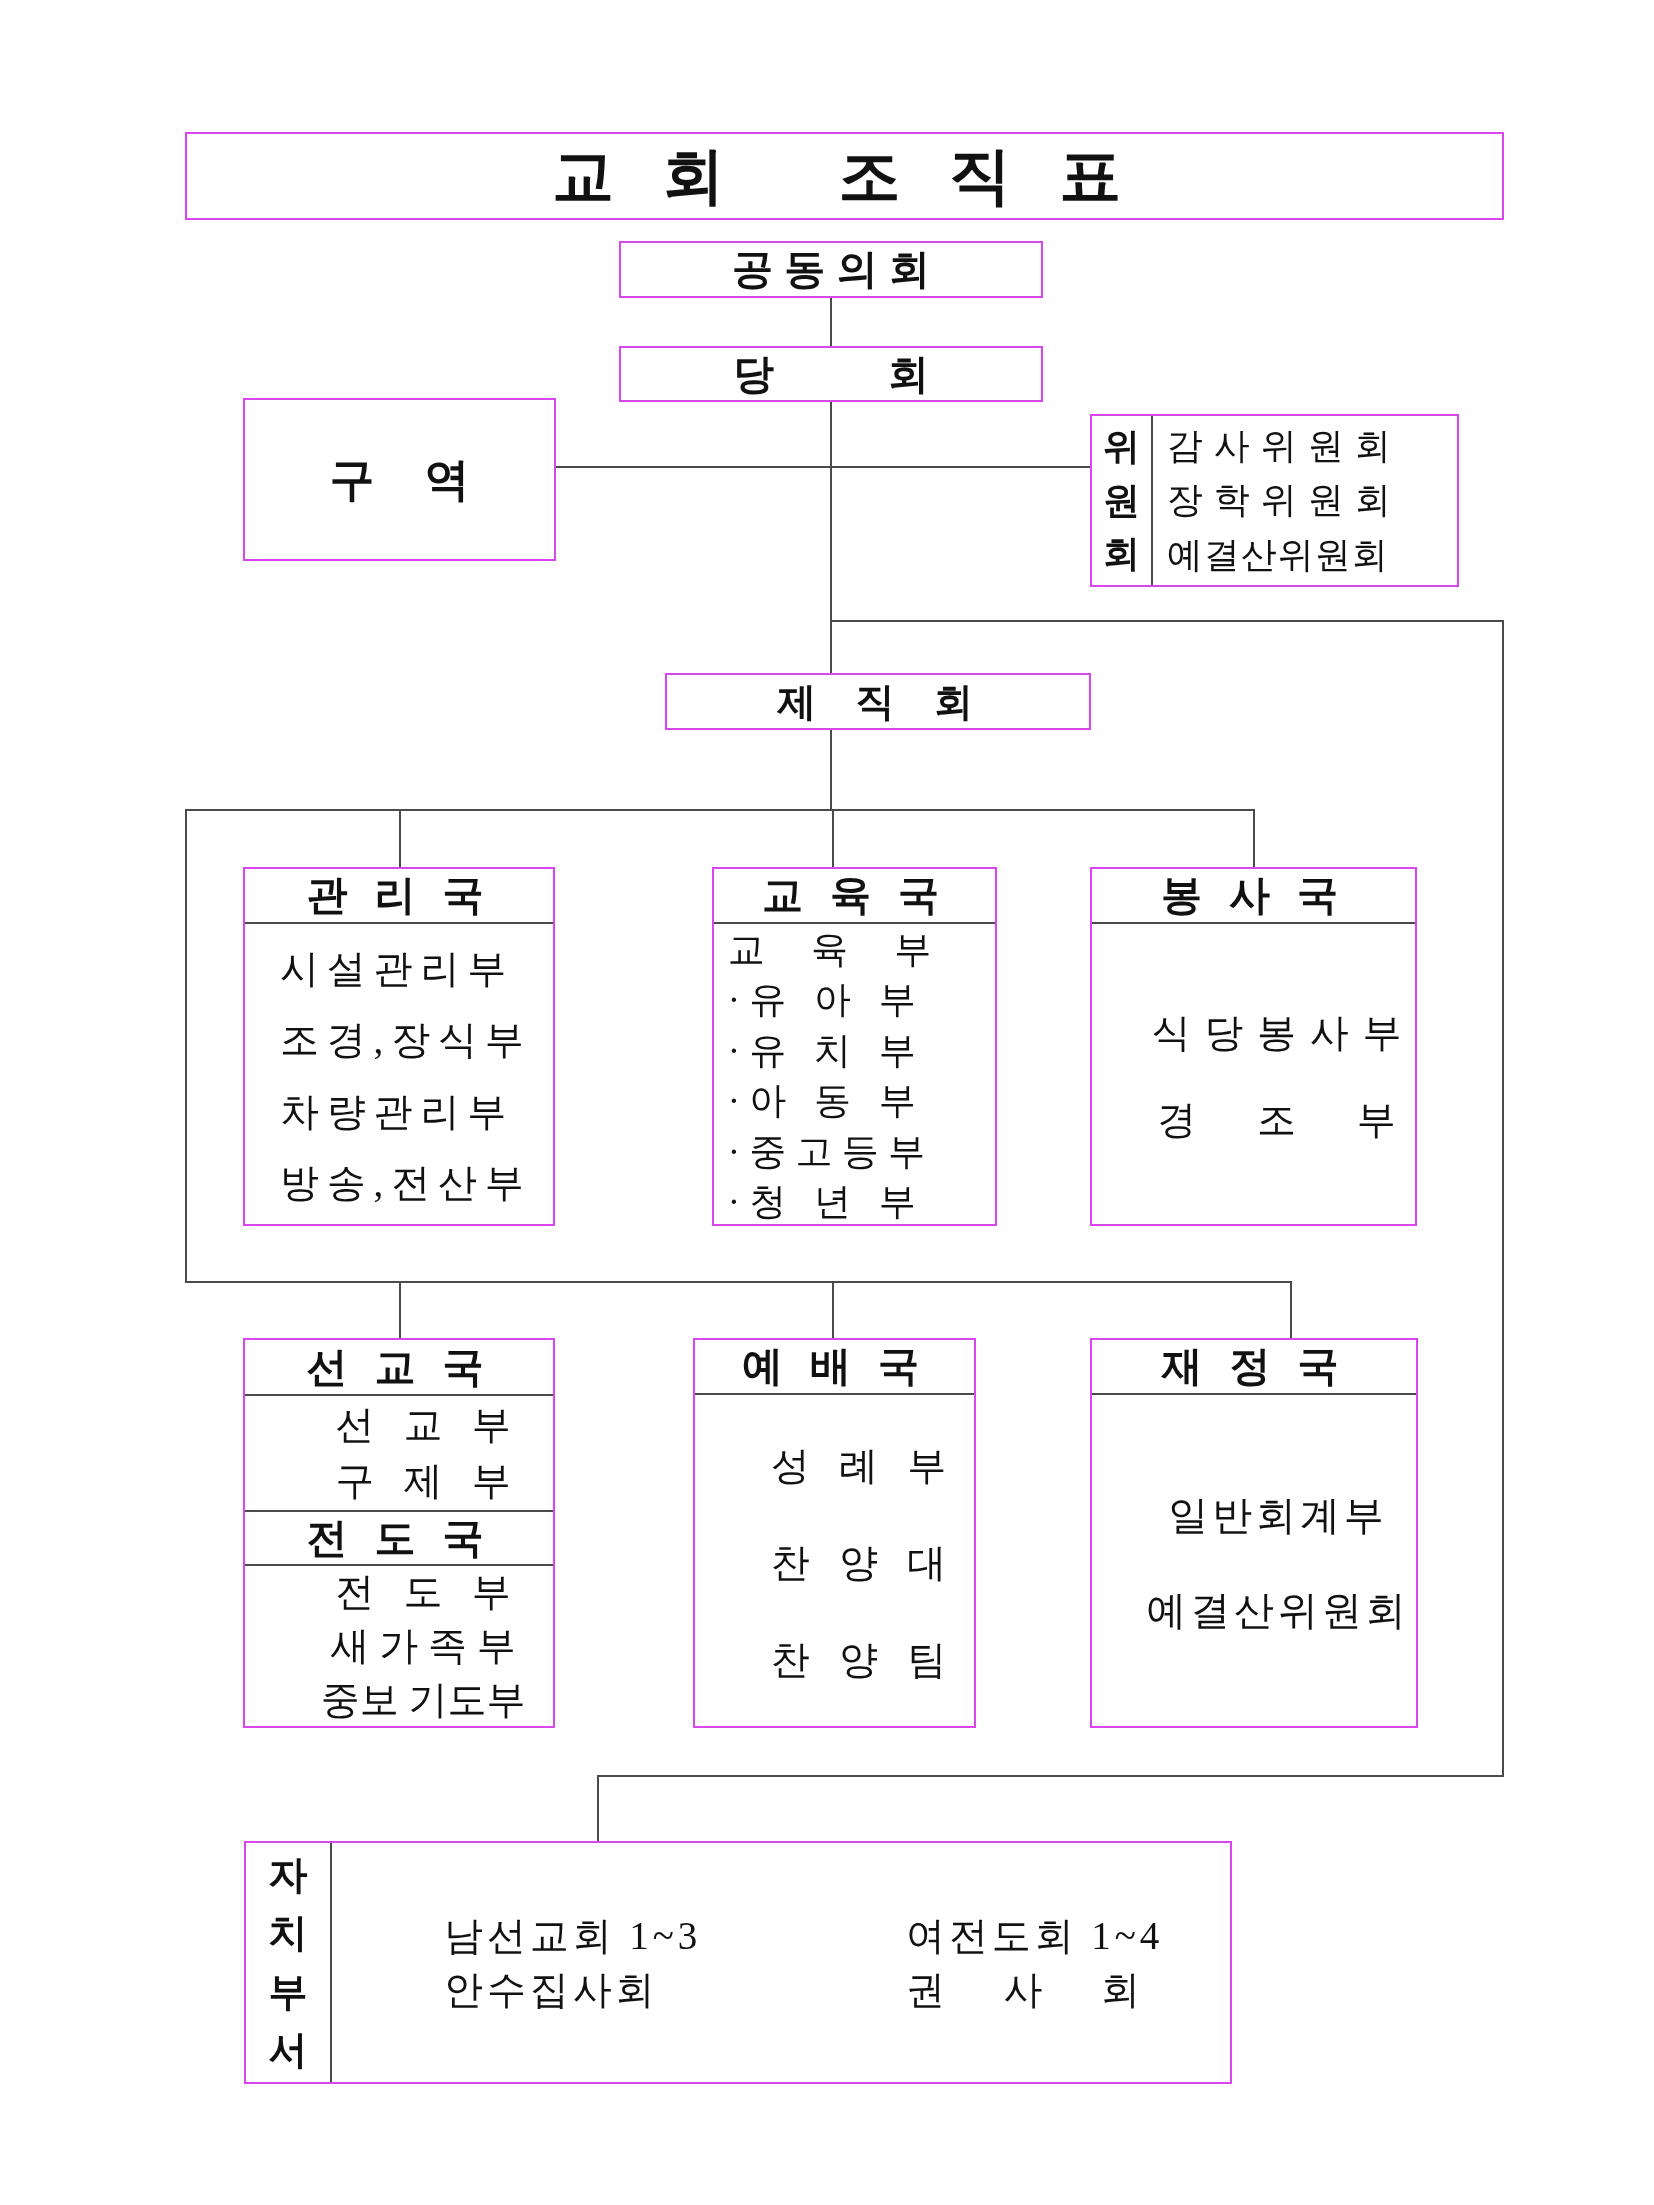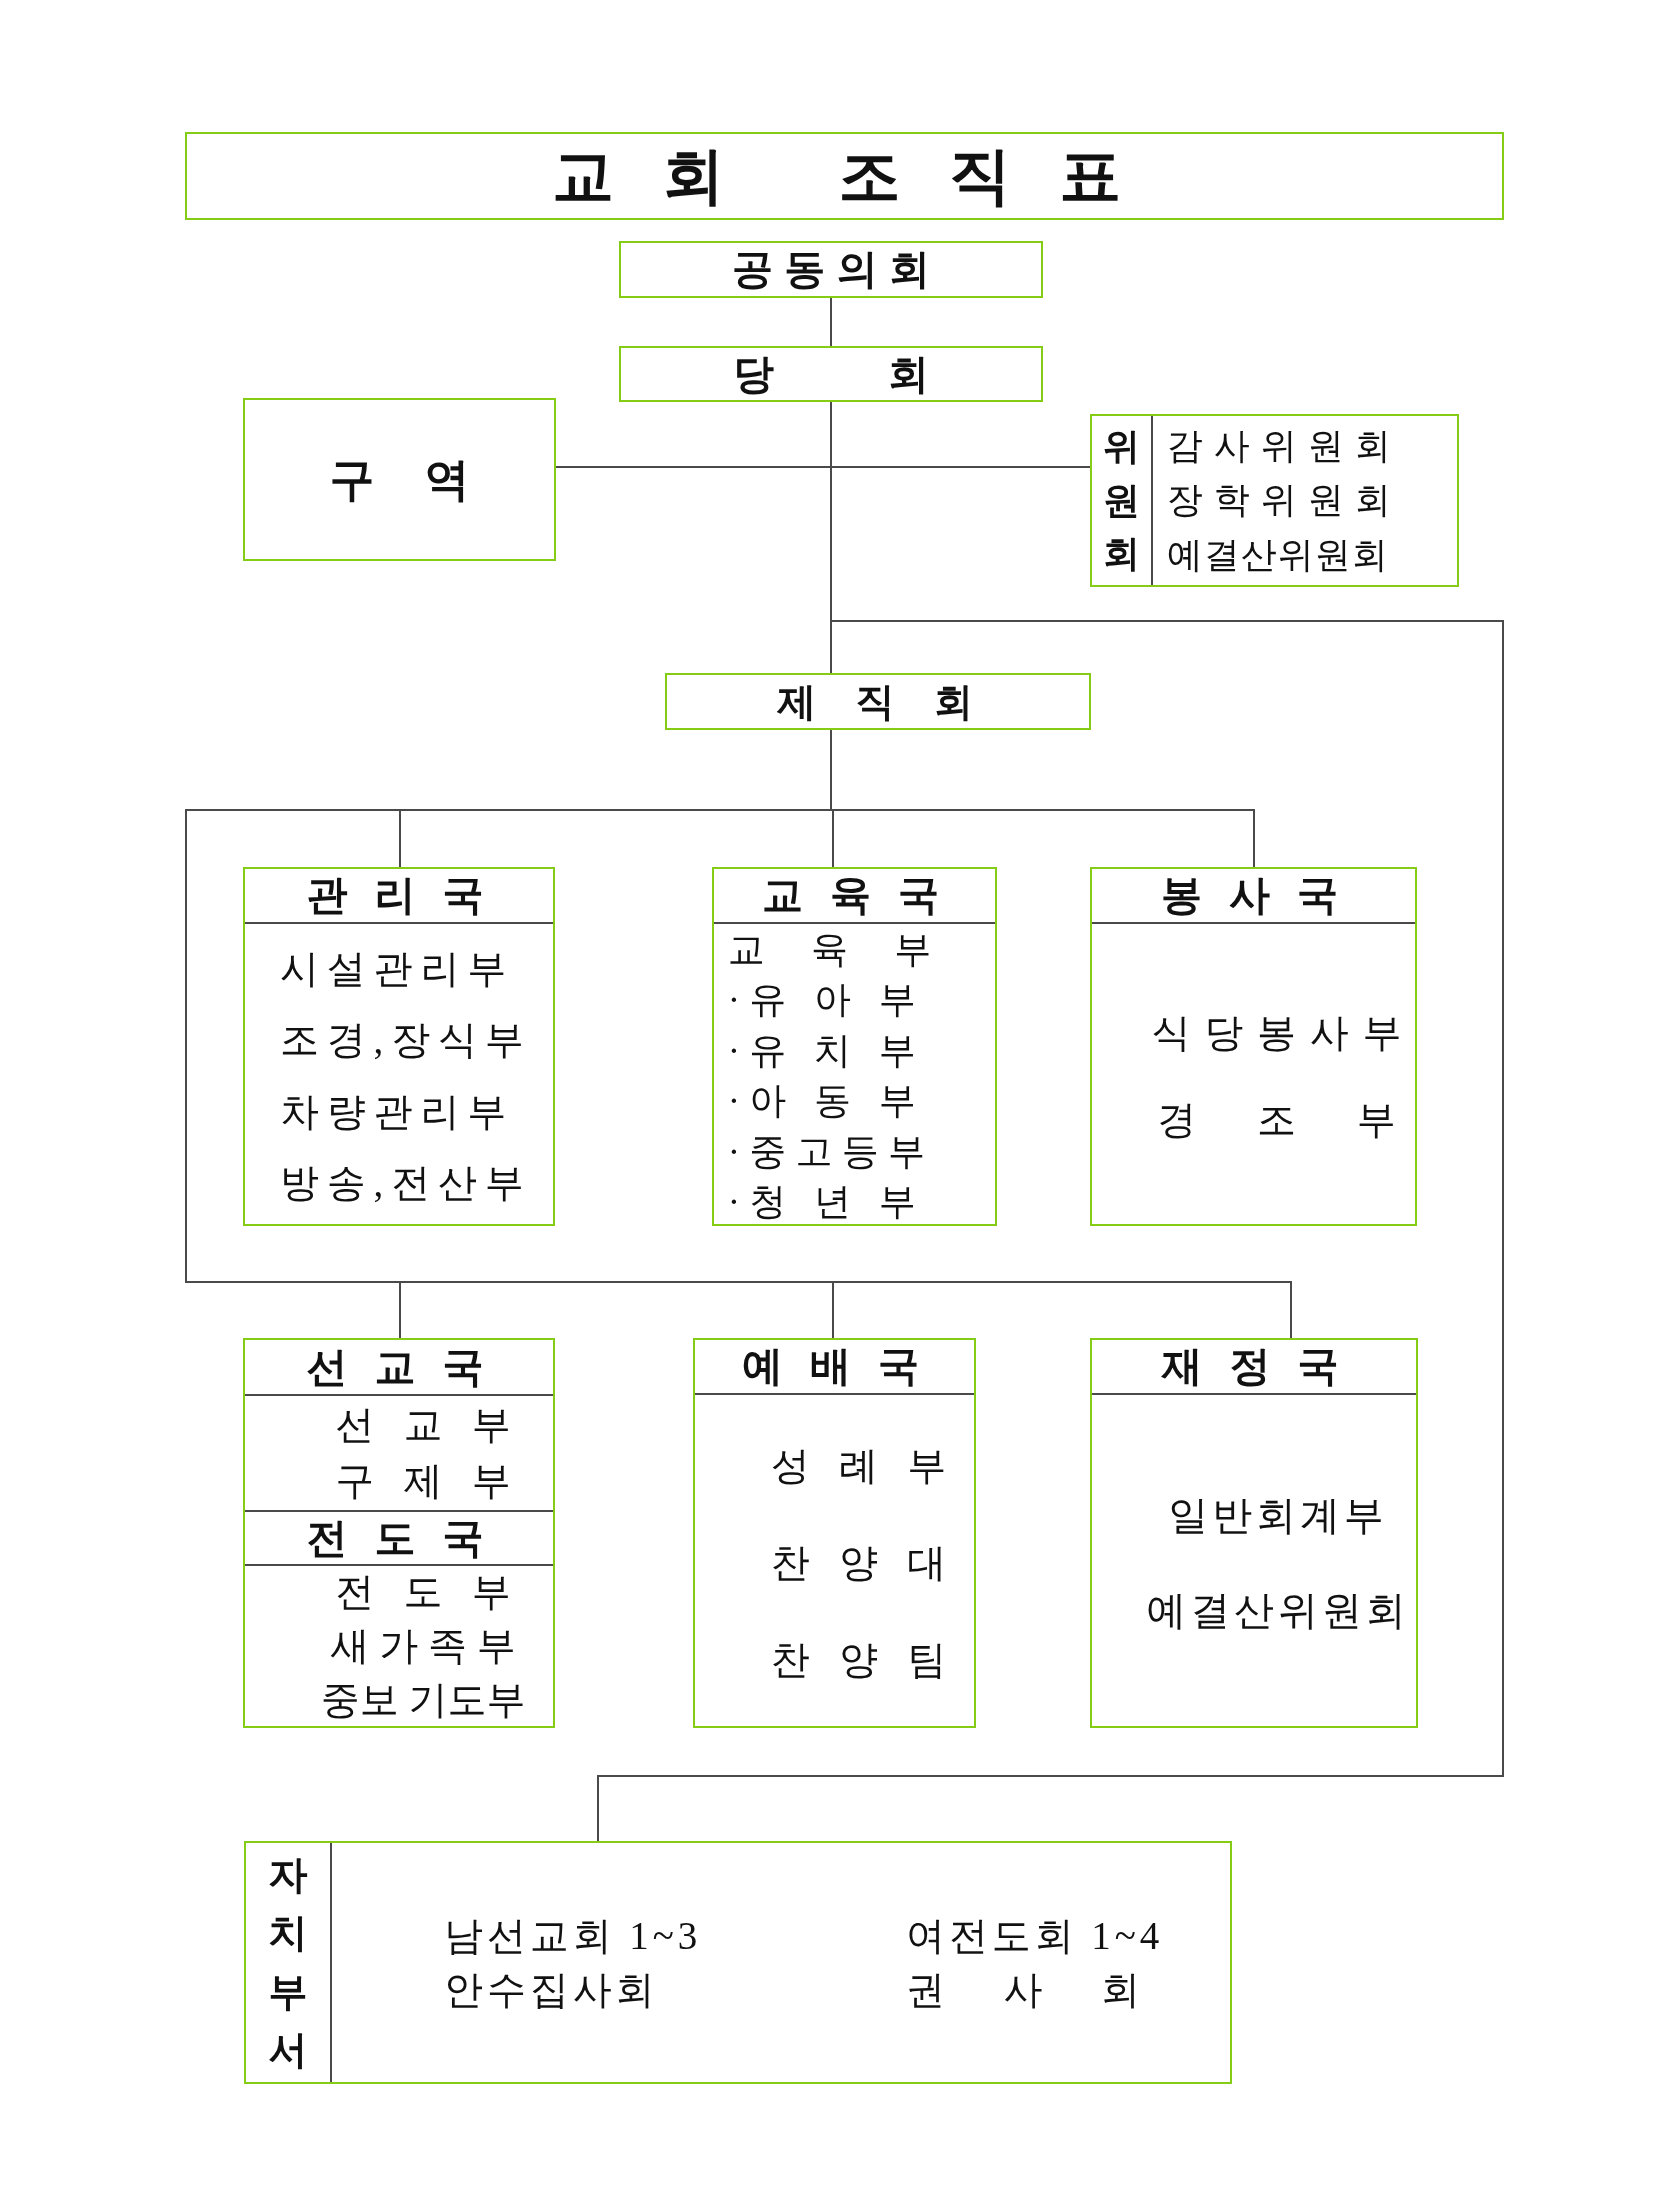--- a/index.html
+++ b/index.html
@@ -1,18 +1,18 @@
 <!DOCTYPE html>
 <html><head>
 <meta charset="utf-8">
 <style>
   html,body{margin:0;padding:0;background:#ffffff;}
   #page{position:relative;width:1654px;height:2205px;background:#ffffff;overflow:hidden;
         font-family:"Liberation Sans",sans-serif;color:#111111;}
-  .box{position:absolute;background:#ffffff;border:2px solid #84cc16;box-sizing:border-box;}
+  .box{position:absolute;background:#ffffff;border:2px solid #d946ef;box-sizing:border-box;}
   .thick{border-width:2.9px;}
   .hl{position:absolute;height:2px;background:#4a4a4a;}
   .vl{position:absolute;width:2px;background:#4a4a4a;}
   .ctr{display:flex;align-items:center;justify-content:center;}
   .pre{white-space:pre;}
   .hdr{font-weight:700;font-family:"Liberation Sans",sans-serif;letter-spacing:7.8px;}
   .serif{font-family:"Liberation Serif",serif;font-weight:400;padding-left:48px;}
   .title-text{font-size:62px;font-weight:700;letter-spacing:15.6px;white-space:pre;}
   .stack{display:flex;flex-direction:column;align-items:center;justify-content:center;
          font-weight:700;line-height:1.45;}

